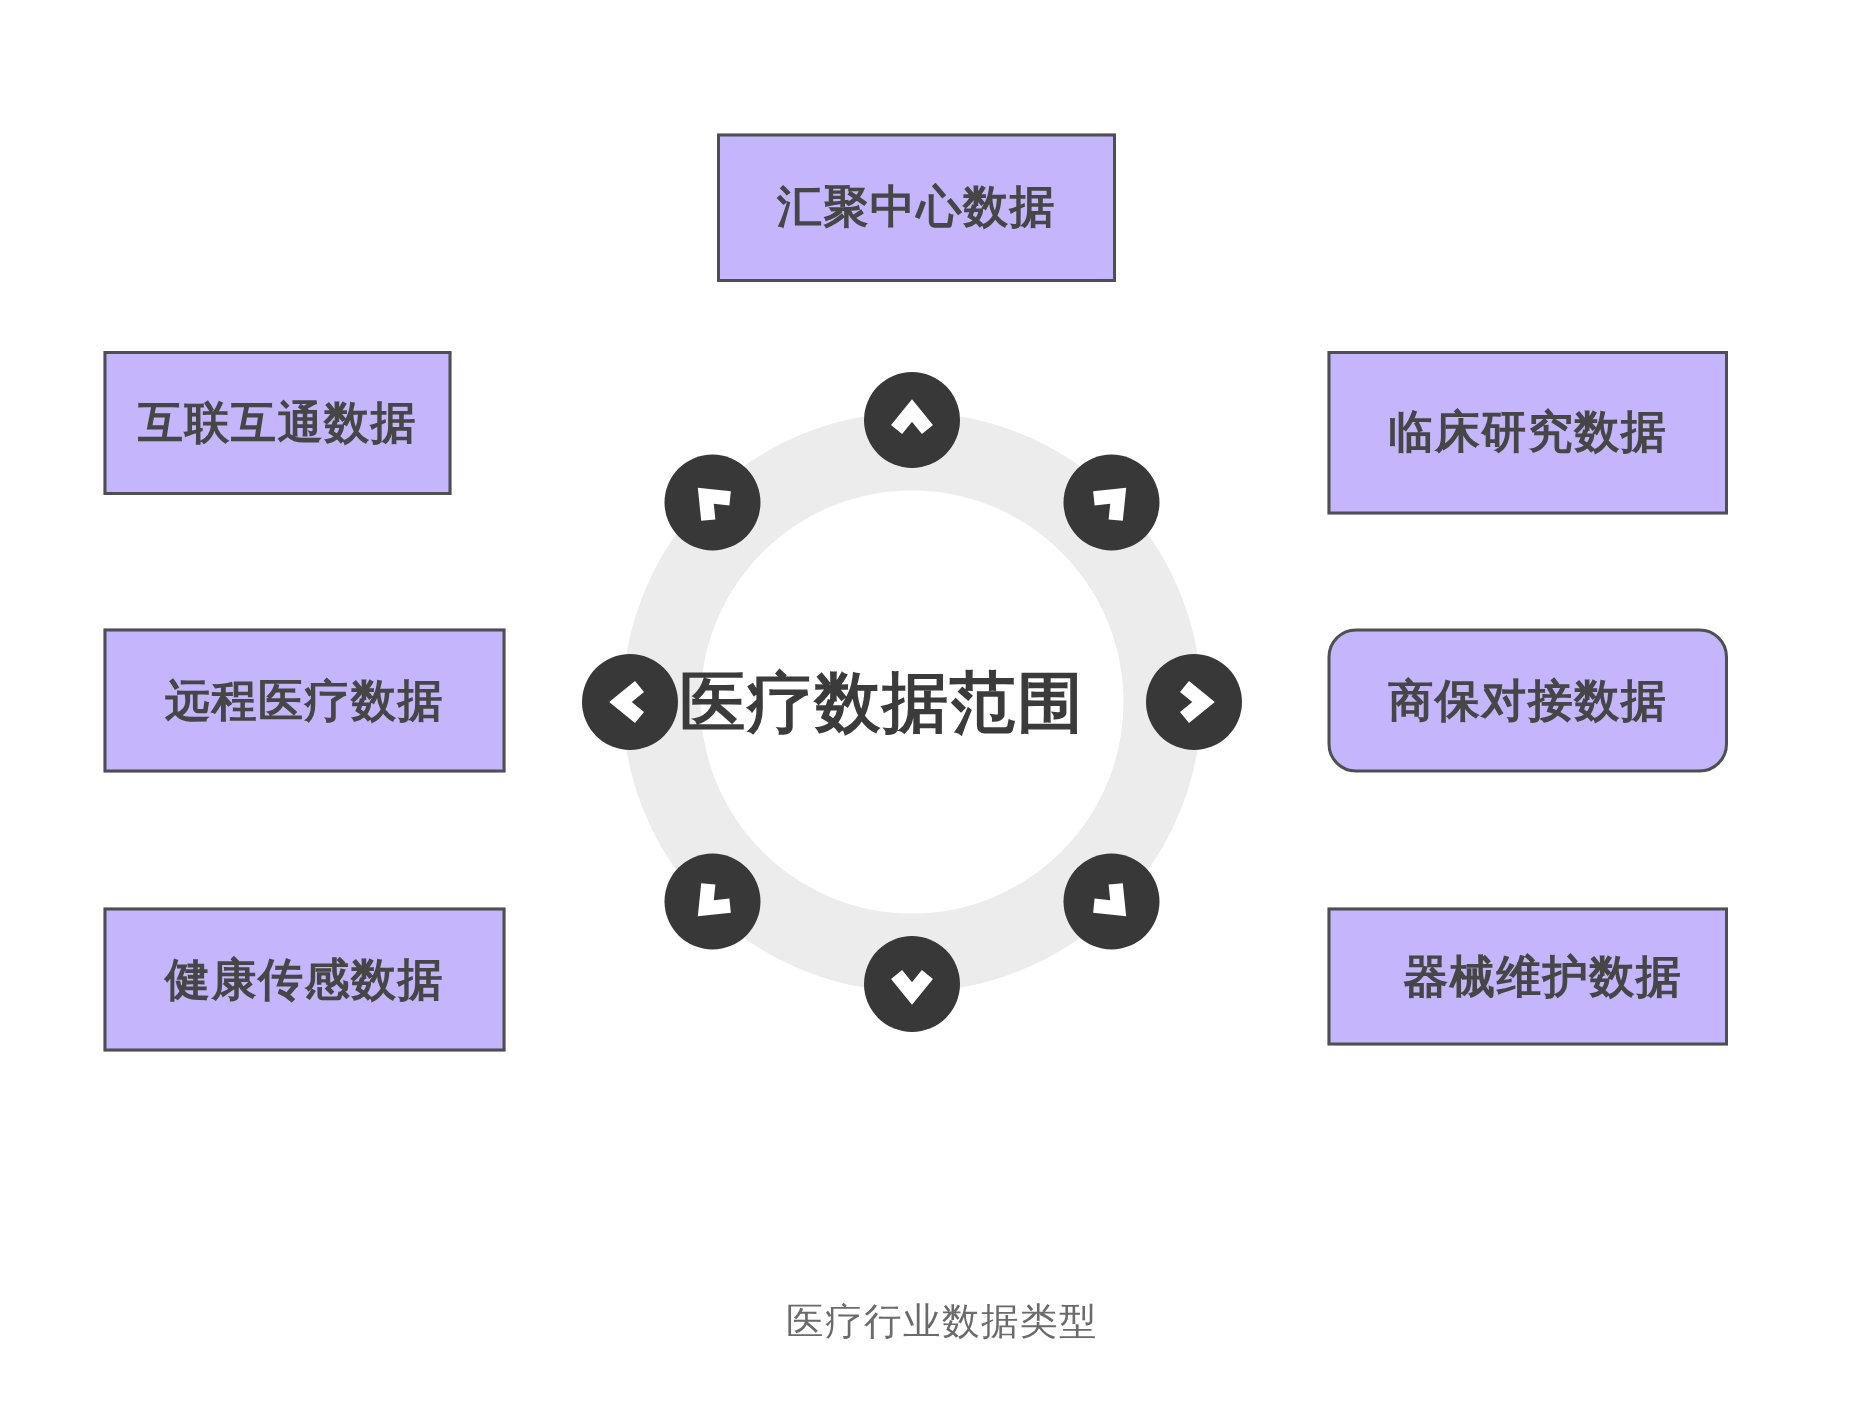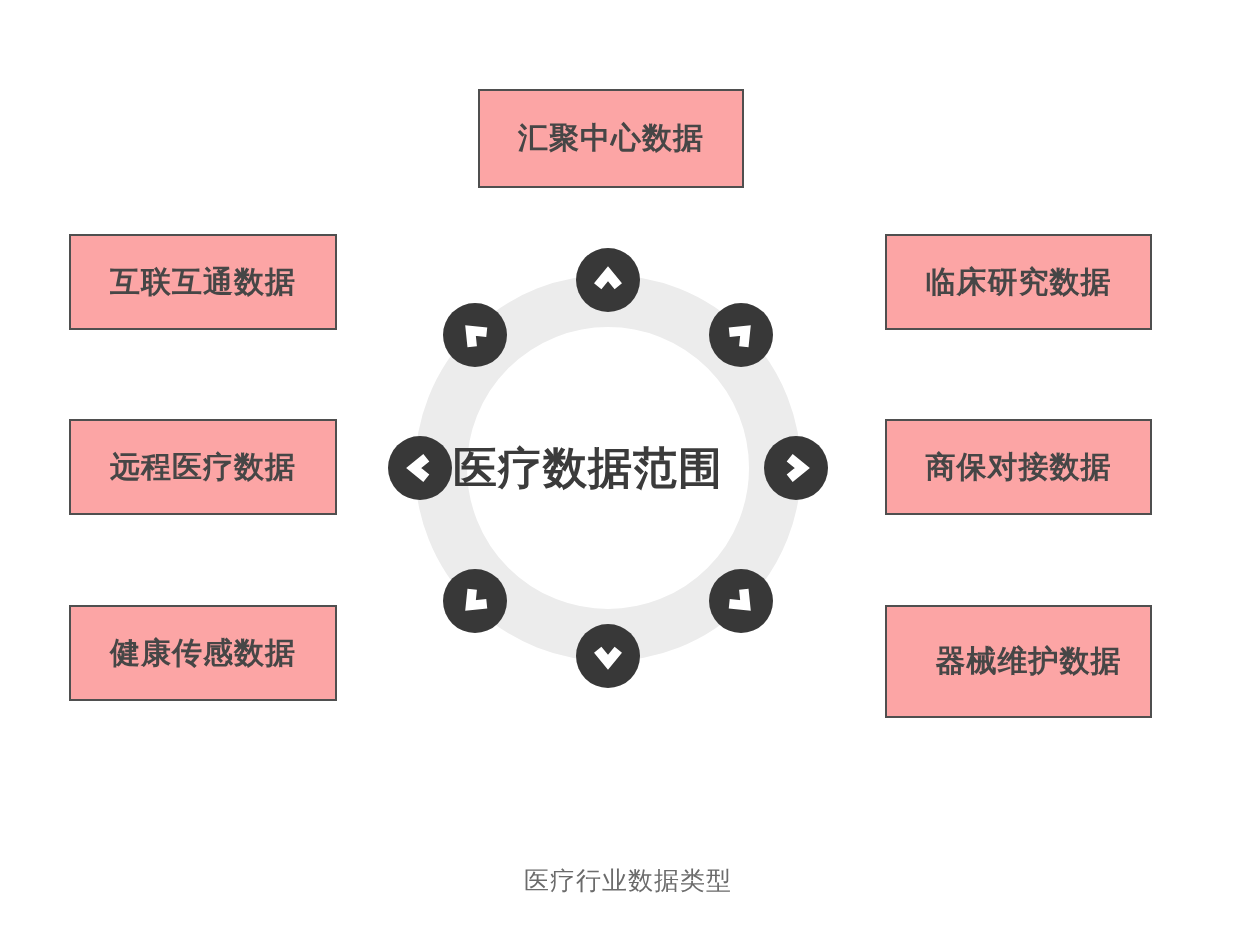--- a/index.html
+++ b/index.html
@@ -19,34 +19,34 @@
     font-family:"Liberation Sans","DejaVu Sans",sans-serif;
     position:relative;
     overflow:hidden;
   }
   .canvas{position:absolute;left:0;top:0;width:1237px;height:934px;}
 
   
   .label-box{
     position:absolute;
     border:2px solid var(--box-border);
-    background:#fca5a5;
+    background:#c4b5fd;
     display:flex;align-items:center;justify-content:center;
     color:var(--box-text);
     font-size:30px;font-weight:600;letter-spacing:1px;
     white-space:nowrap;
   }
   .box-top         {left:478px;top:89px; width:266px;height:99px;}
-  .box-top-left    {left:69px; top:234px;width:268px;height:96px;}
+  .box-top-left    {left:69px; top:234px;width:232px;height:96px;}
   .box-mid-left    {left:69px; top:419px;width:268px;height:96px;}
   .box-bottom-left {left:69px; top:605px;width:268px;height:96px;}
   .box-bottom      {left:477px;top:736px;width:266px;height:96px;}
-  .box-top-right   {left:885px;top:234px;width:267px;height:96px;font-family:Liberation Serif, serif;}
-  .box-mid-right   {left:885px;top:419px;width:267px;height:96px;}
-  .box-bottom-right{left:885px;top:605px;width:267px;height:113px;padding-left:20px;}
+  .box-top-right   {left:885px;top:234px;width:267px;height:109px;font-family:Liberation Serif, serif;}
+  .box-mid-right   {left:885px;top:419px;width:267px;height:96px;border-radius:19px;}
+  .box-bottom-right{left:885px;top:605px;width:267px;height:92px;padding-left:20px;}
 
   
   .ring{
     position:absolute;
     left:415px;top:275px;width:386px;height:386px;
     border-radius:50%;
     border:52px solid var(--ring);
     background:transparent;
     z-index:1;
   }

